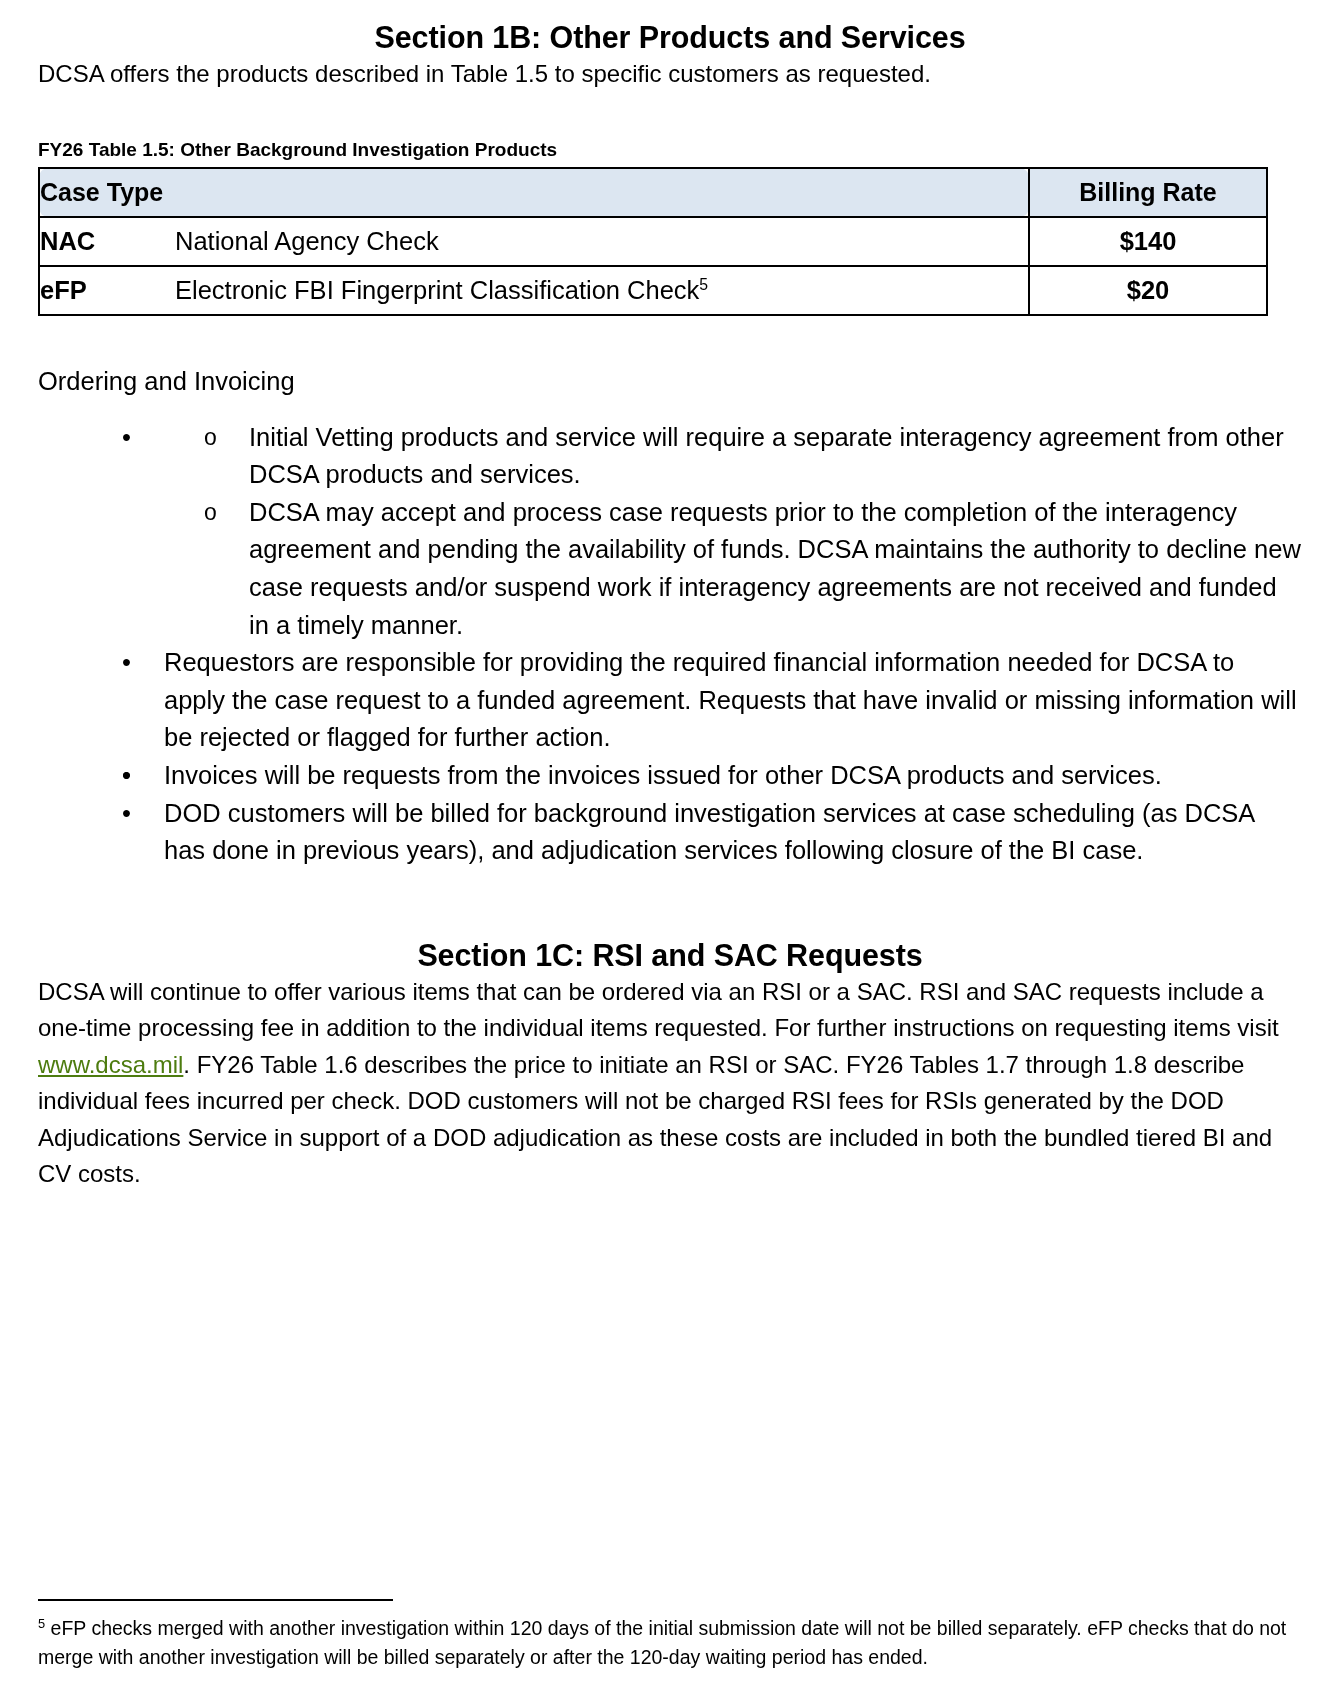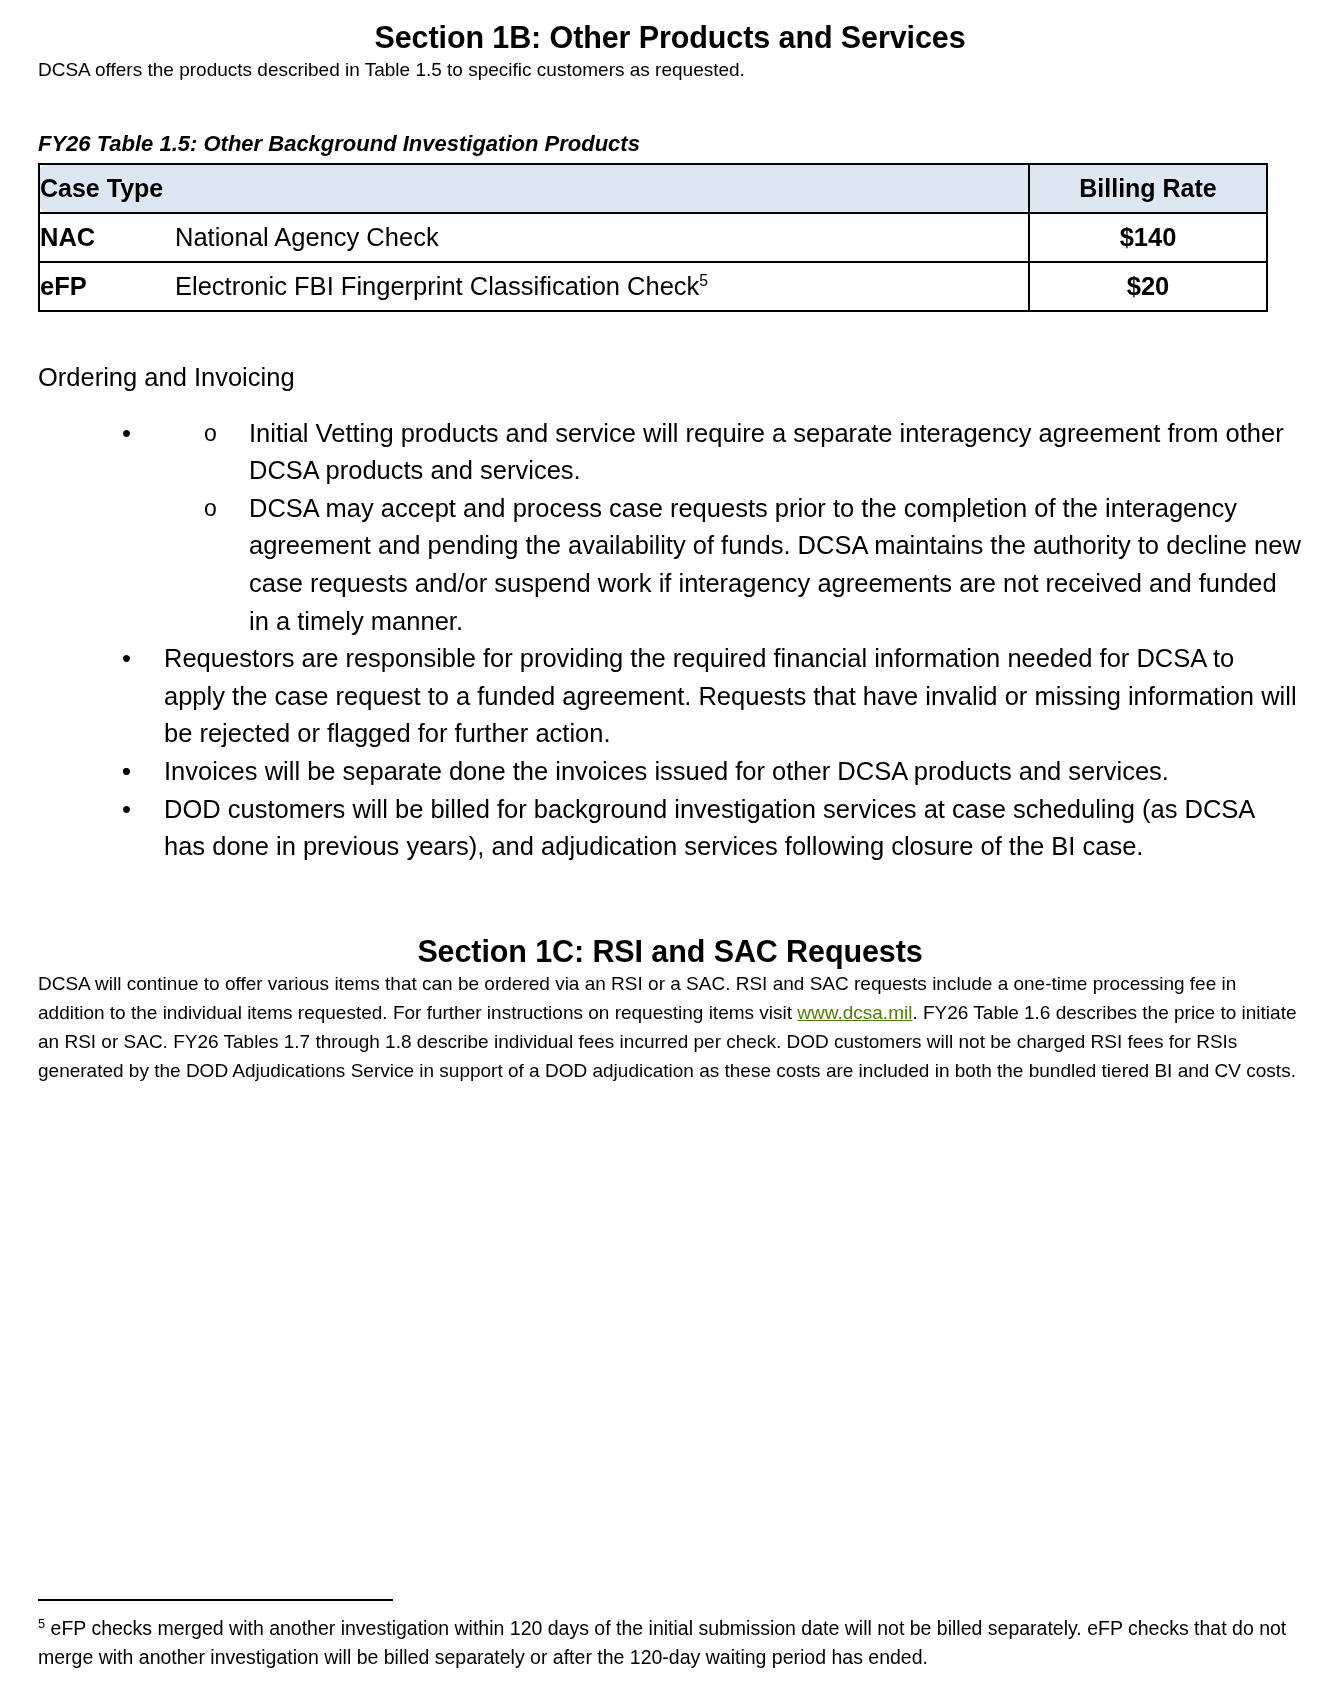--- a/index.html
+++ b/index.html
@@ -31,32 +31,31 @@
     margin: 0;
     padding: 0;
     line-height: 1.25;
     letter-spacing: -0.1px;
   }
   .heading-1b { margin-top: 8px; }
   .heading-1c { margin-top: 0; }
 
   
   p.body-text {
+    font-size: 24px;
+    line-height: 1.52;
+    margin: 0;
+    text-align: left;
+  }
+  .intro-para { margin-top: 43px; }
+
+  
+  .table-caption {
     font-size: 19px;
-    line-height: 1.52;
-    margin: 0;
-    text-align: left;
-  }
-  .intro-para { margin-top: 43px; }
-
-  
-  .table-caption {
-    font-size: 22px;
-    font-weight: bold;
-    font-style: italic;
+    font-weight: bold;
     margin-top: 46px;
     margin-bottom: 6px;
     line-height: 1.2;
   }
 
   
   table.rate-table {
     border-collapse: collapse;
     width: 1230px;
     table-layout: fixed;
@@ -243,21 +242,21 @@
     </li>
     <li>
       <span class="marker-disc">•</span>
       <span>Requestors are responsible for providing the required financial information needed for DCSA to apply the case request to a funded agreement.  Requests that have invalid or missing information will be rejected or flagged for further action.</span>
     </li>
     <li>
       <span class="marker-disc">•</span>
     </li>
     <li>
       <span class="marker-disc">•</span>
-      <span>Invoices will be separate done the invoices issued for other DCSA products and services.</span>
+      <span>Invoices will be requests from the invoices issued for other DCSA products and services.</span>
     </li>
     <li>
       <span class="marker-disc">•</span>
       <span>DOD customers will be billed for background investigation services at case scheduling (as DCSA has done in previous years), and adjudication services following closure of the BI case.</span>
     </li>
   </ul>
 
   <div class="spacer-1c"></div>
 
   <h1 class="section-heading heading-1c">Section 1C: RSI and SAC Requests</h1>

